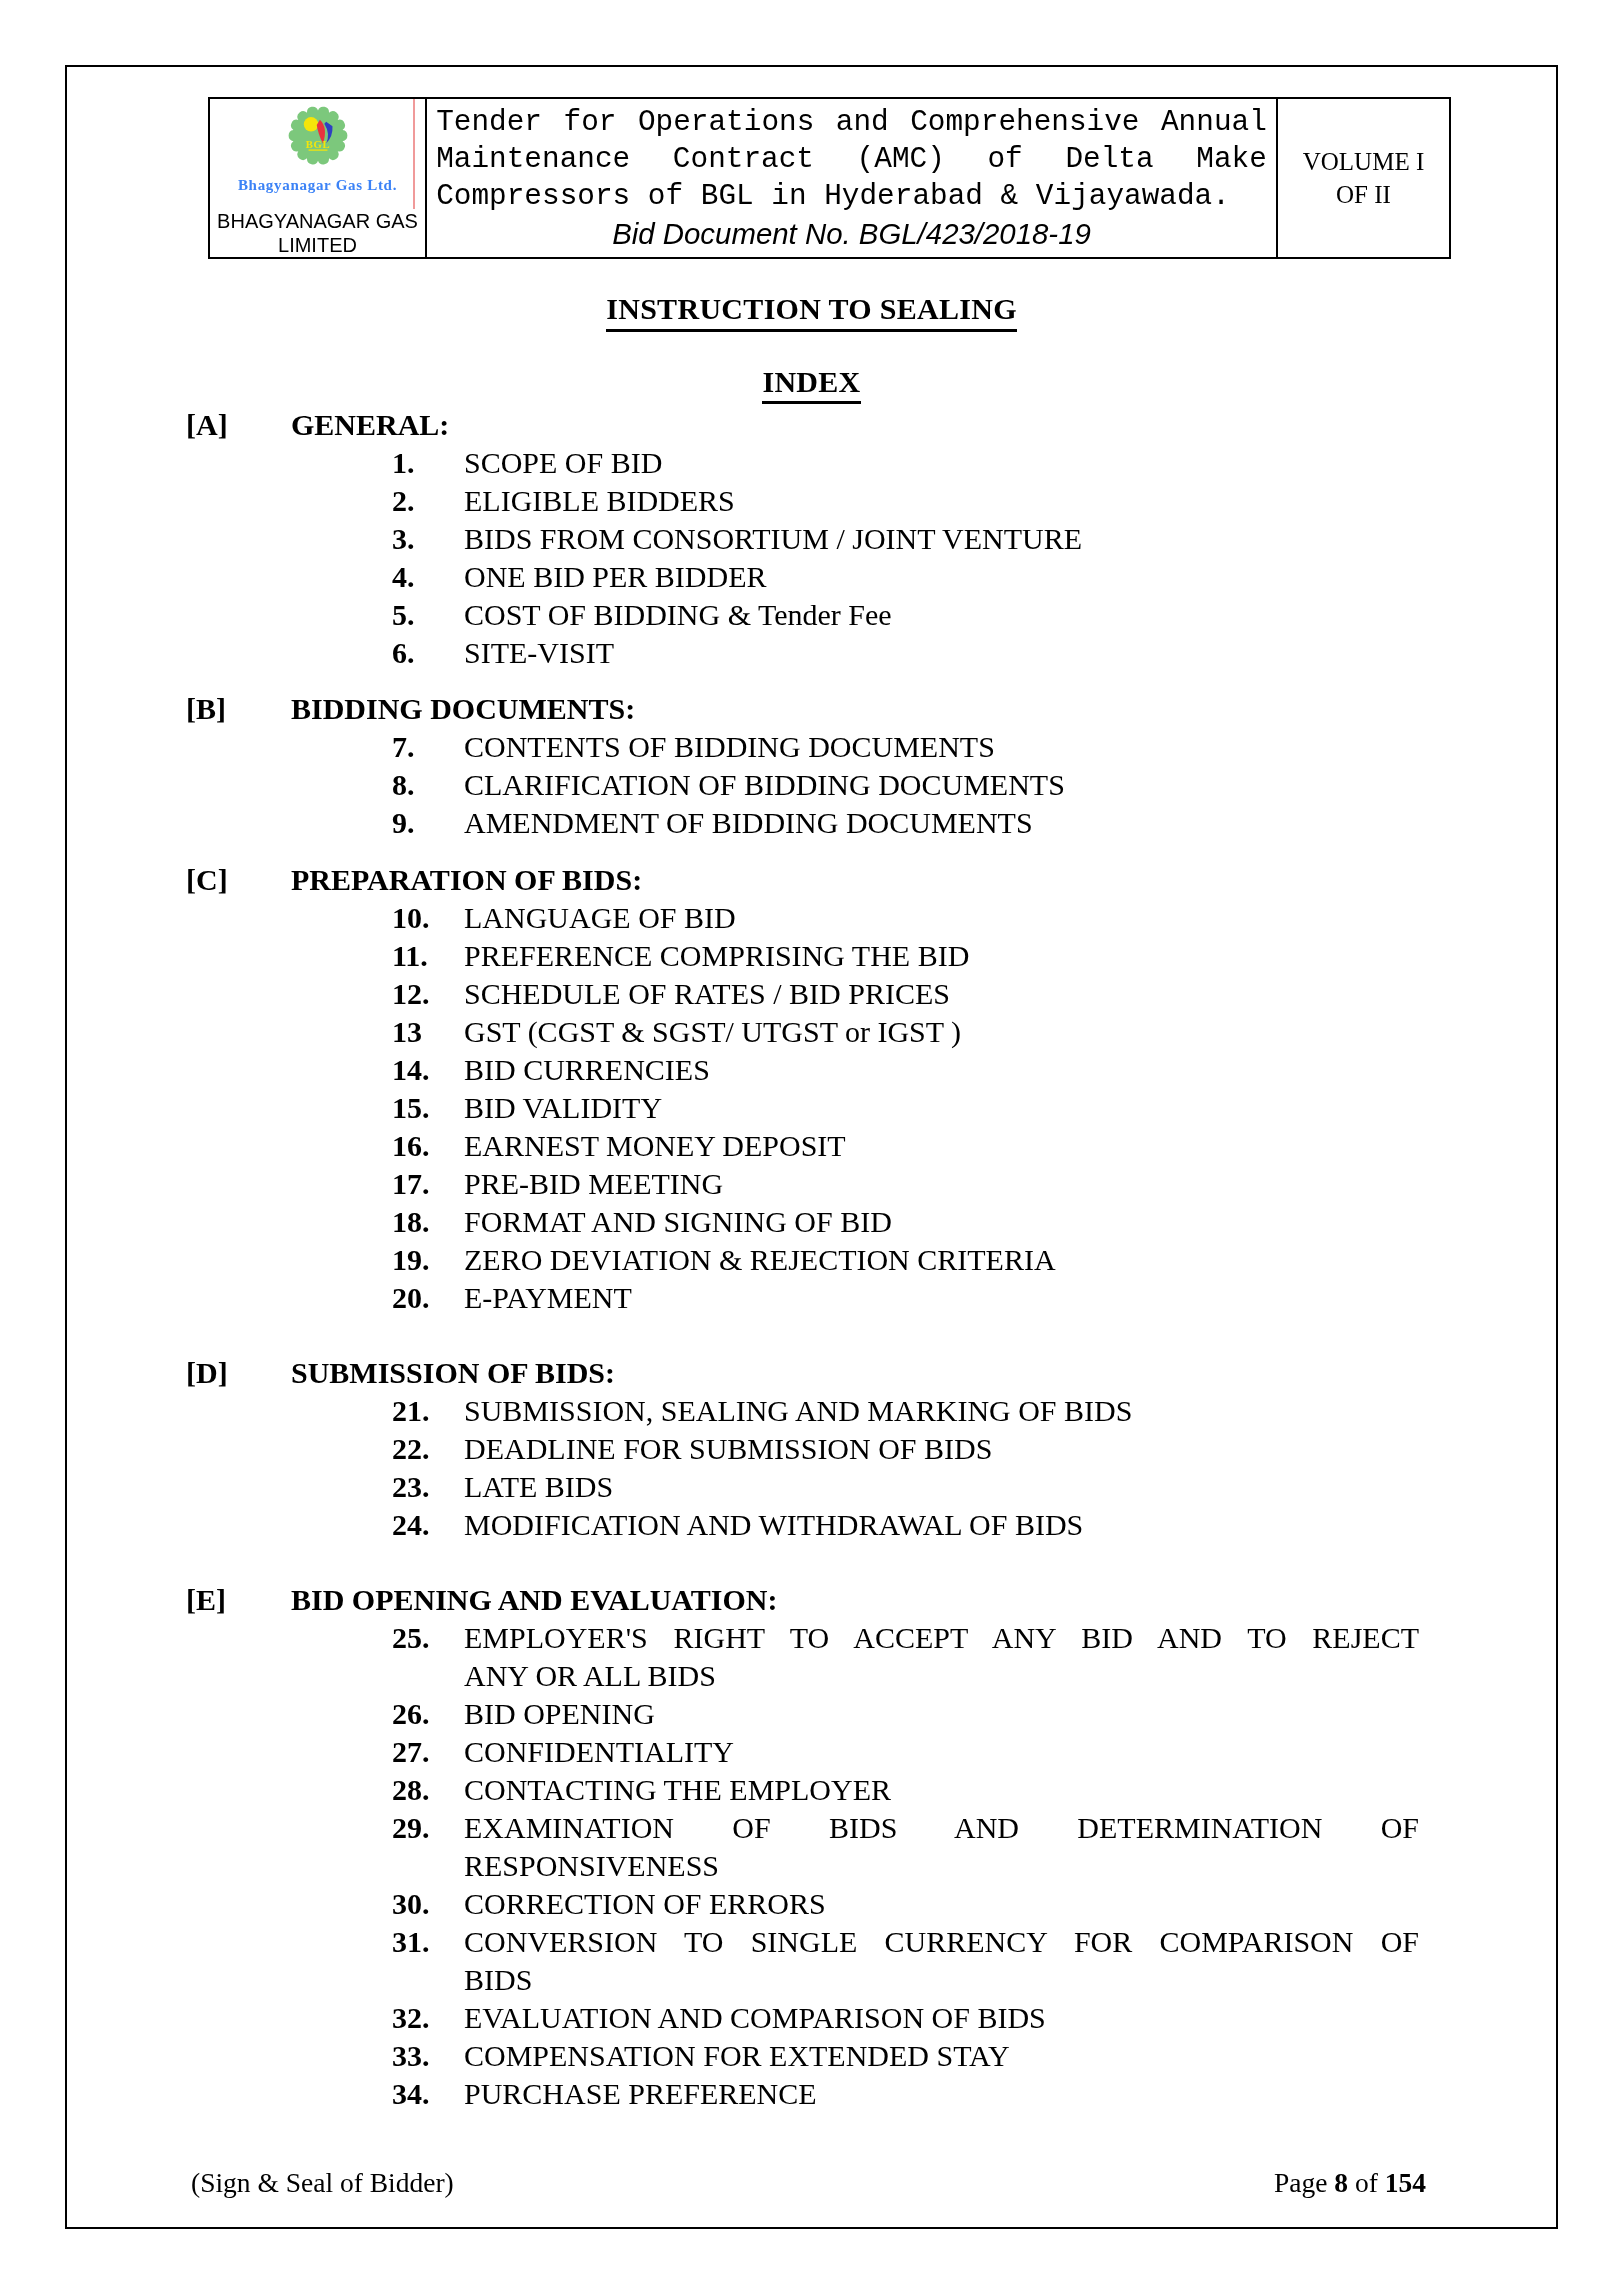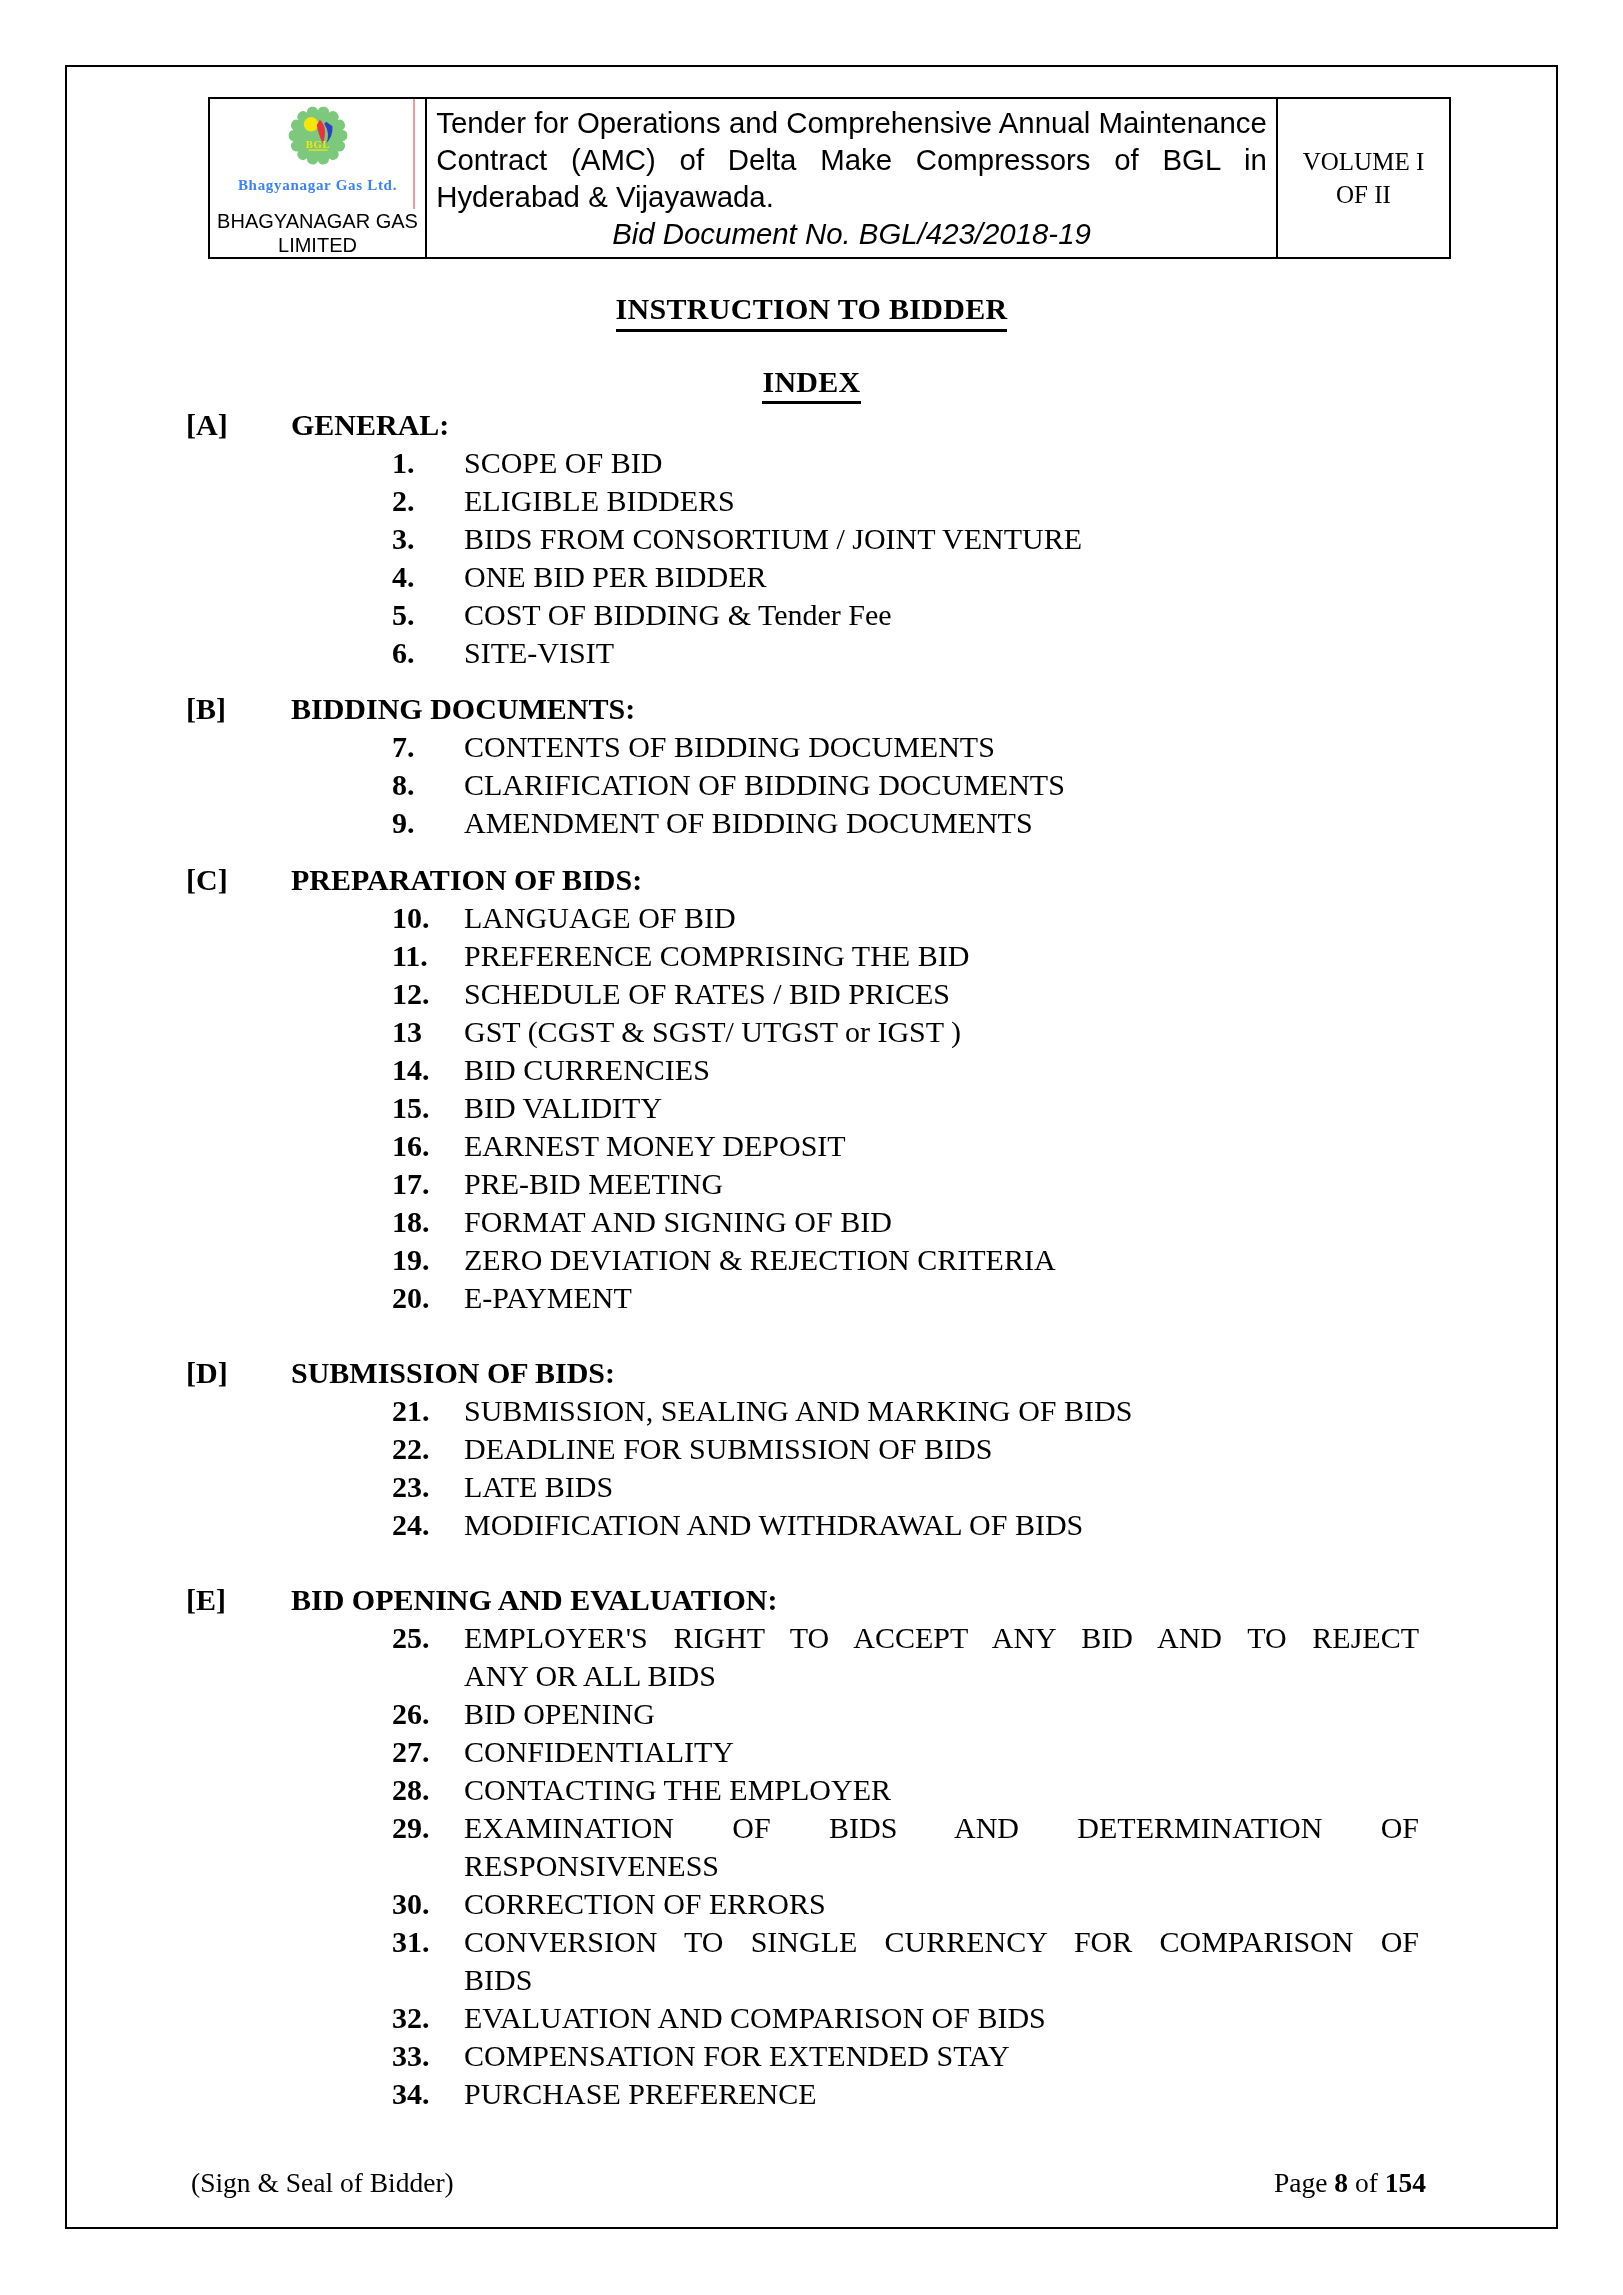--- a/index.html
+++ b/index.html
@@ -41,21 +41,21 @@
   }
   .pink-line {
     position:absolute; right:9.8px; top:0;
     width:2px; height:110px; background:#f09a9a;
   }
   .cell-title {
     width:851px; padding:4.6px 9.2px;
     font-family:"Liberation Sans","DejaVu Sans",sans-serif;
     font-size:29.4px; line-height:37px;
   }
-  .title-main { text-align:justify; }
+  .title-main { text-align:justify;font-family:Liberation Mono, monospace; }
   .title-doc  { text-align:center;font-style:italic; }
   .cell-volume {
     flex:1; border-right:none;
     display:flex; flex-direction:column; align-items:center; justify-content:center;
     font-family:Liberation Serif, serif;
     font-size:25px; line-height:33px; text-align:center;
   }
   
   .doc-title { position:absolute; top:292px; left:0; width:100%; text-align:center; }
   .doc-title .u {
@@ -123,21 +123,21 @@
       <div class="title-doc">Bid Document No. BGL/423/2018-19</div>
     </div>
 
     <div class="hcell cell-volume">
       <div>VOLUME I</div>
       <div>OF II</div>
     </div>
   </div>
 
   <div class="doc-title">
-    <span class="u">INSTRUCTION TO BIDDER</span>
+    <span class="u">INSTRUCTION TO SEALING</span>
   </div>
 
   <div class="index-heading">
     <span class="u">INDEX</span>
   </div>
 
   <div class="index">
       <div class="section">
         <div class="section-head">
           <span class="marker">[A]</span>

